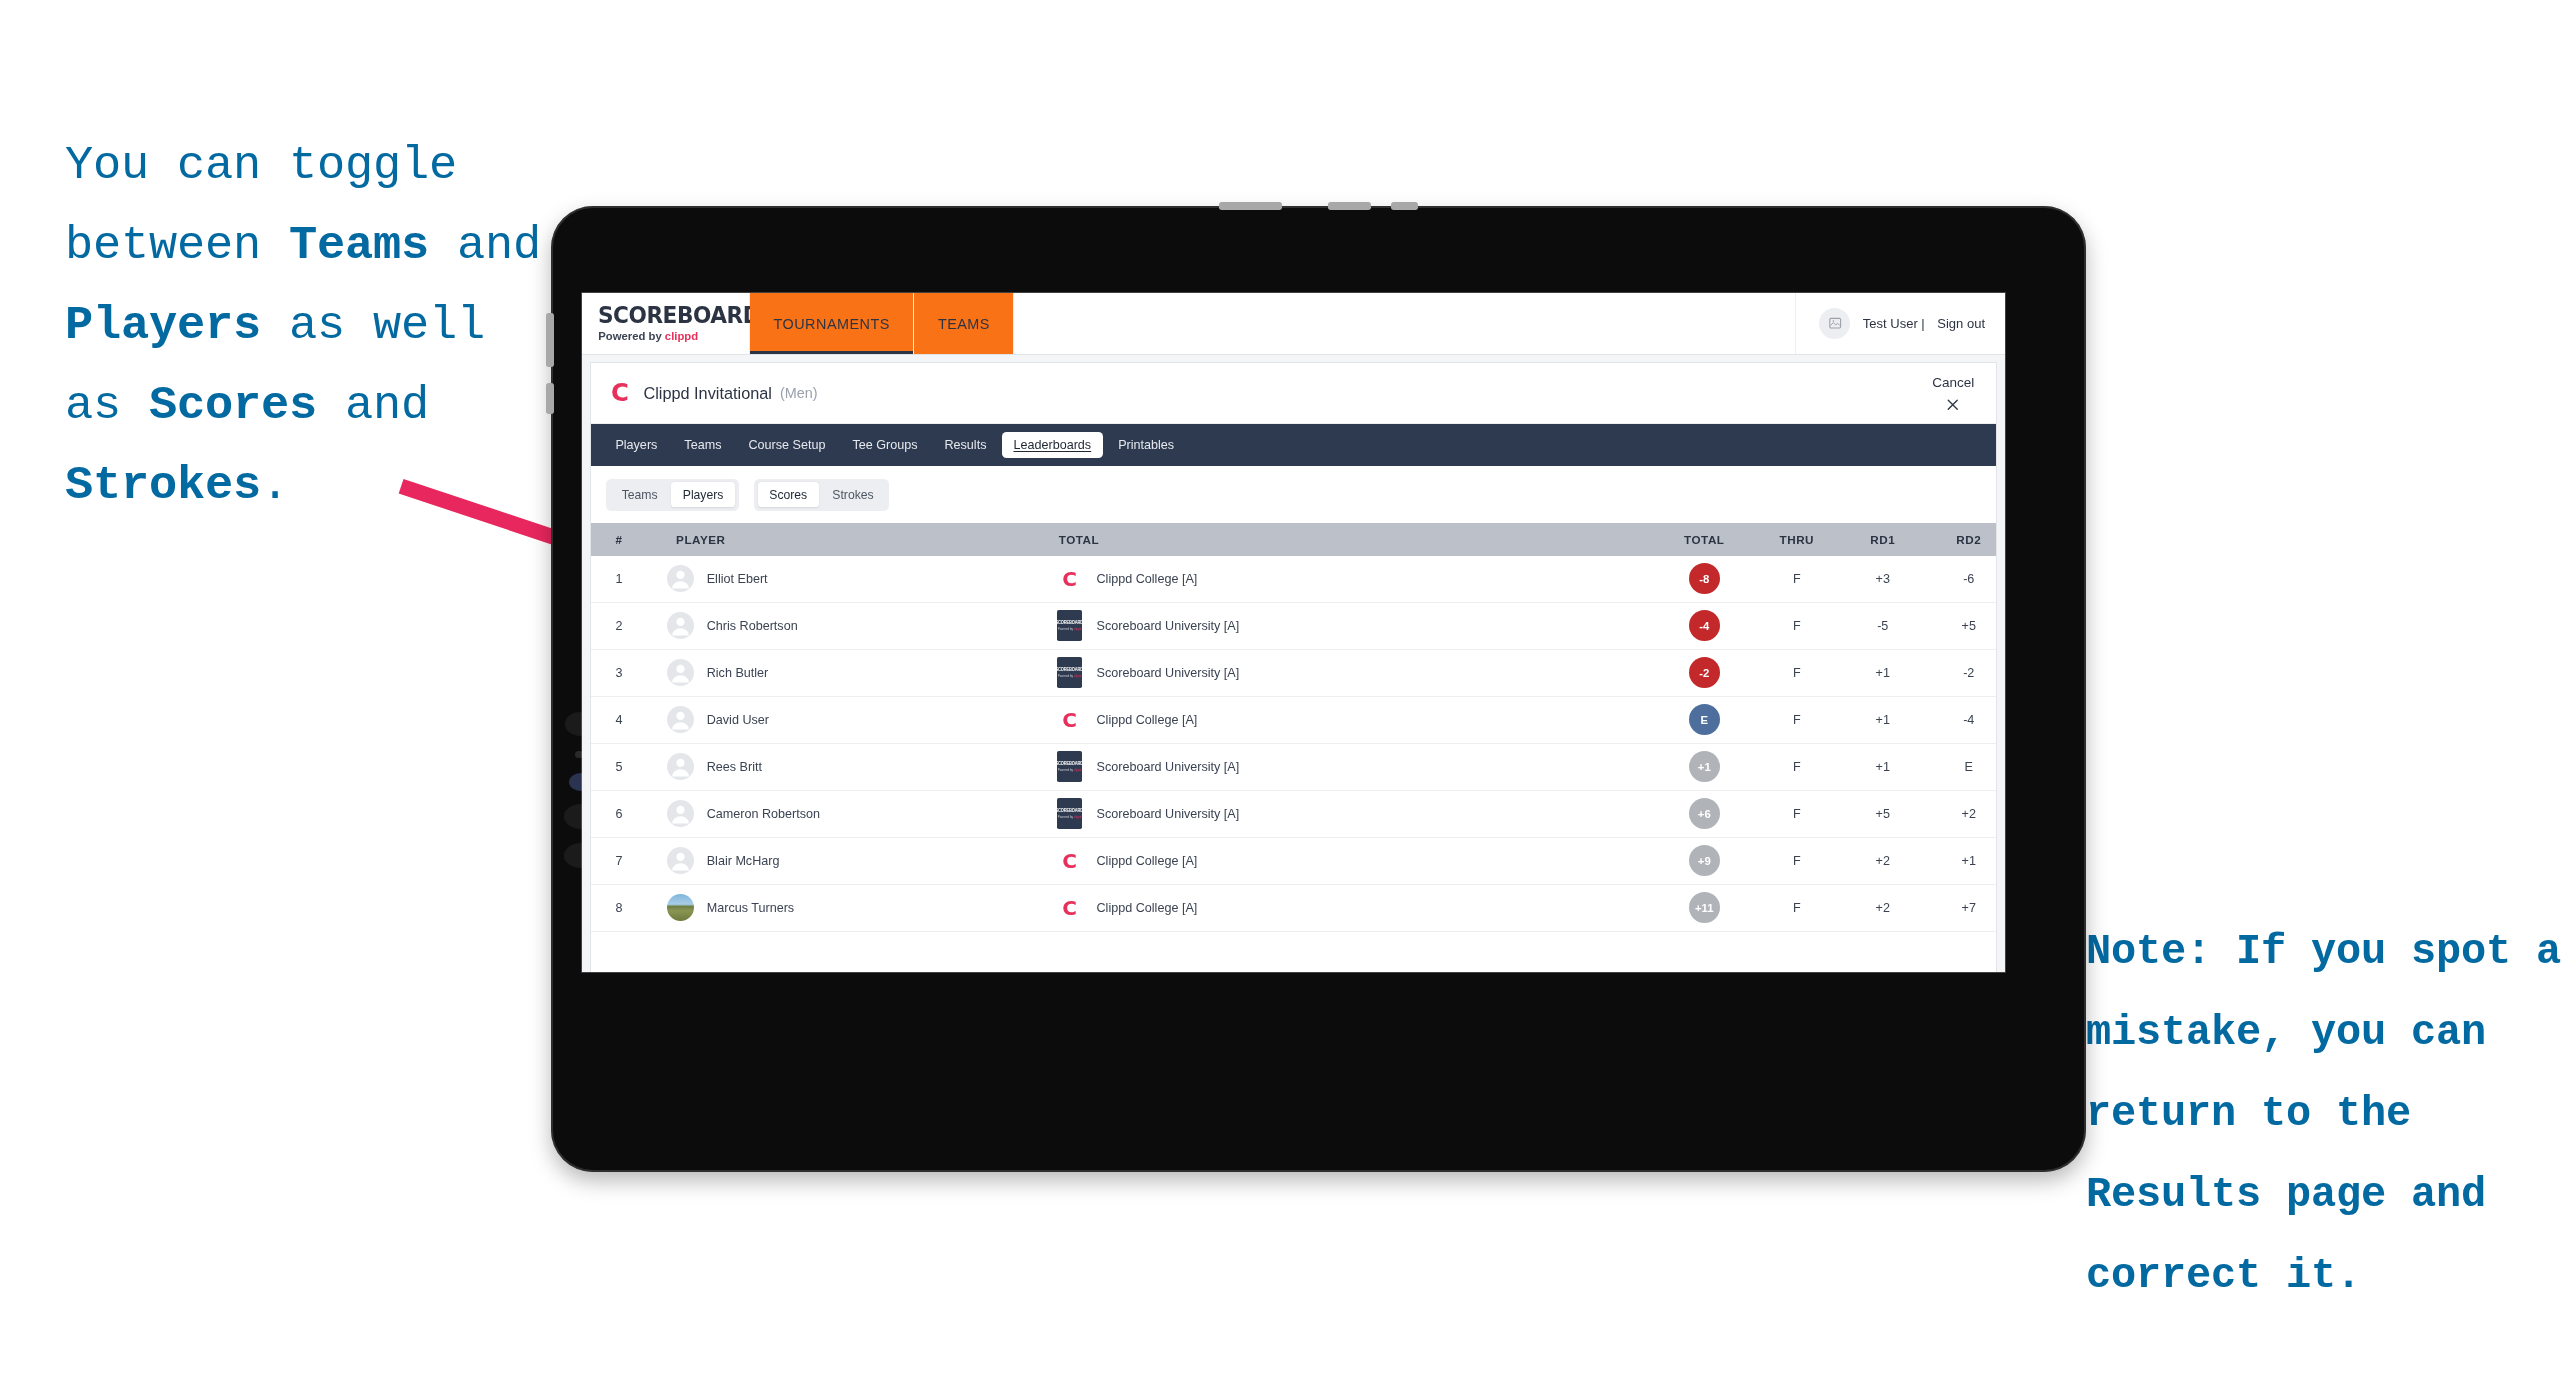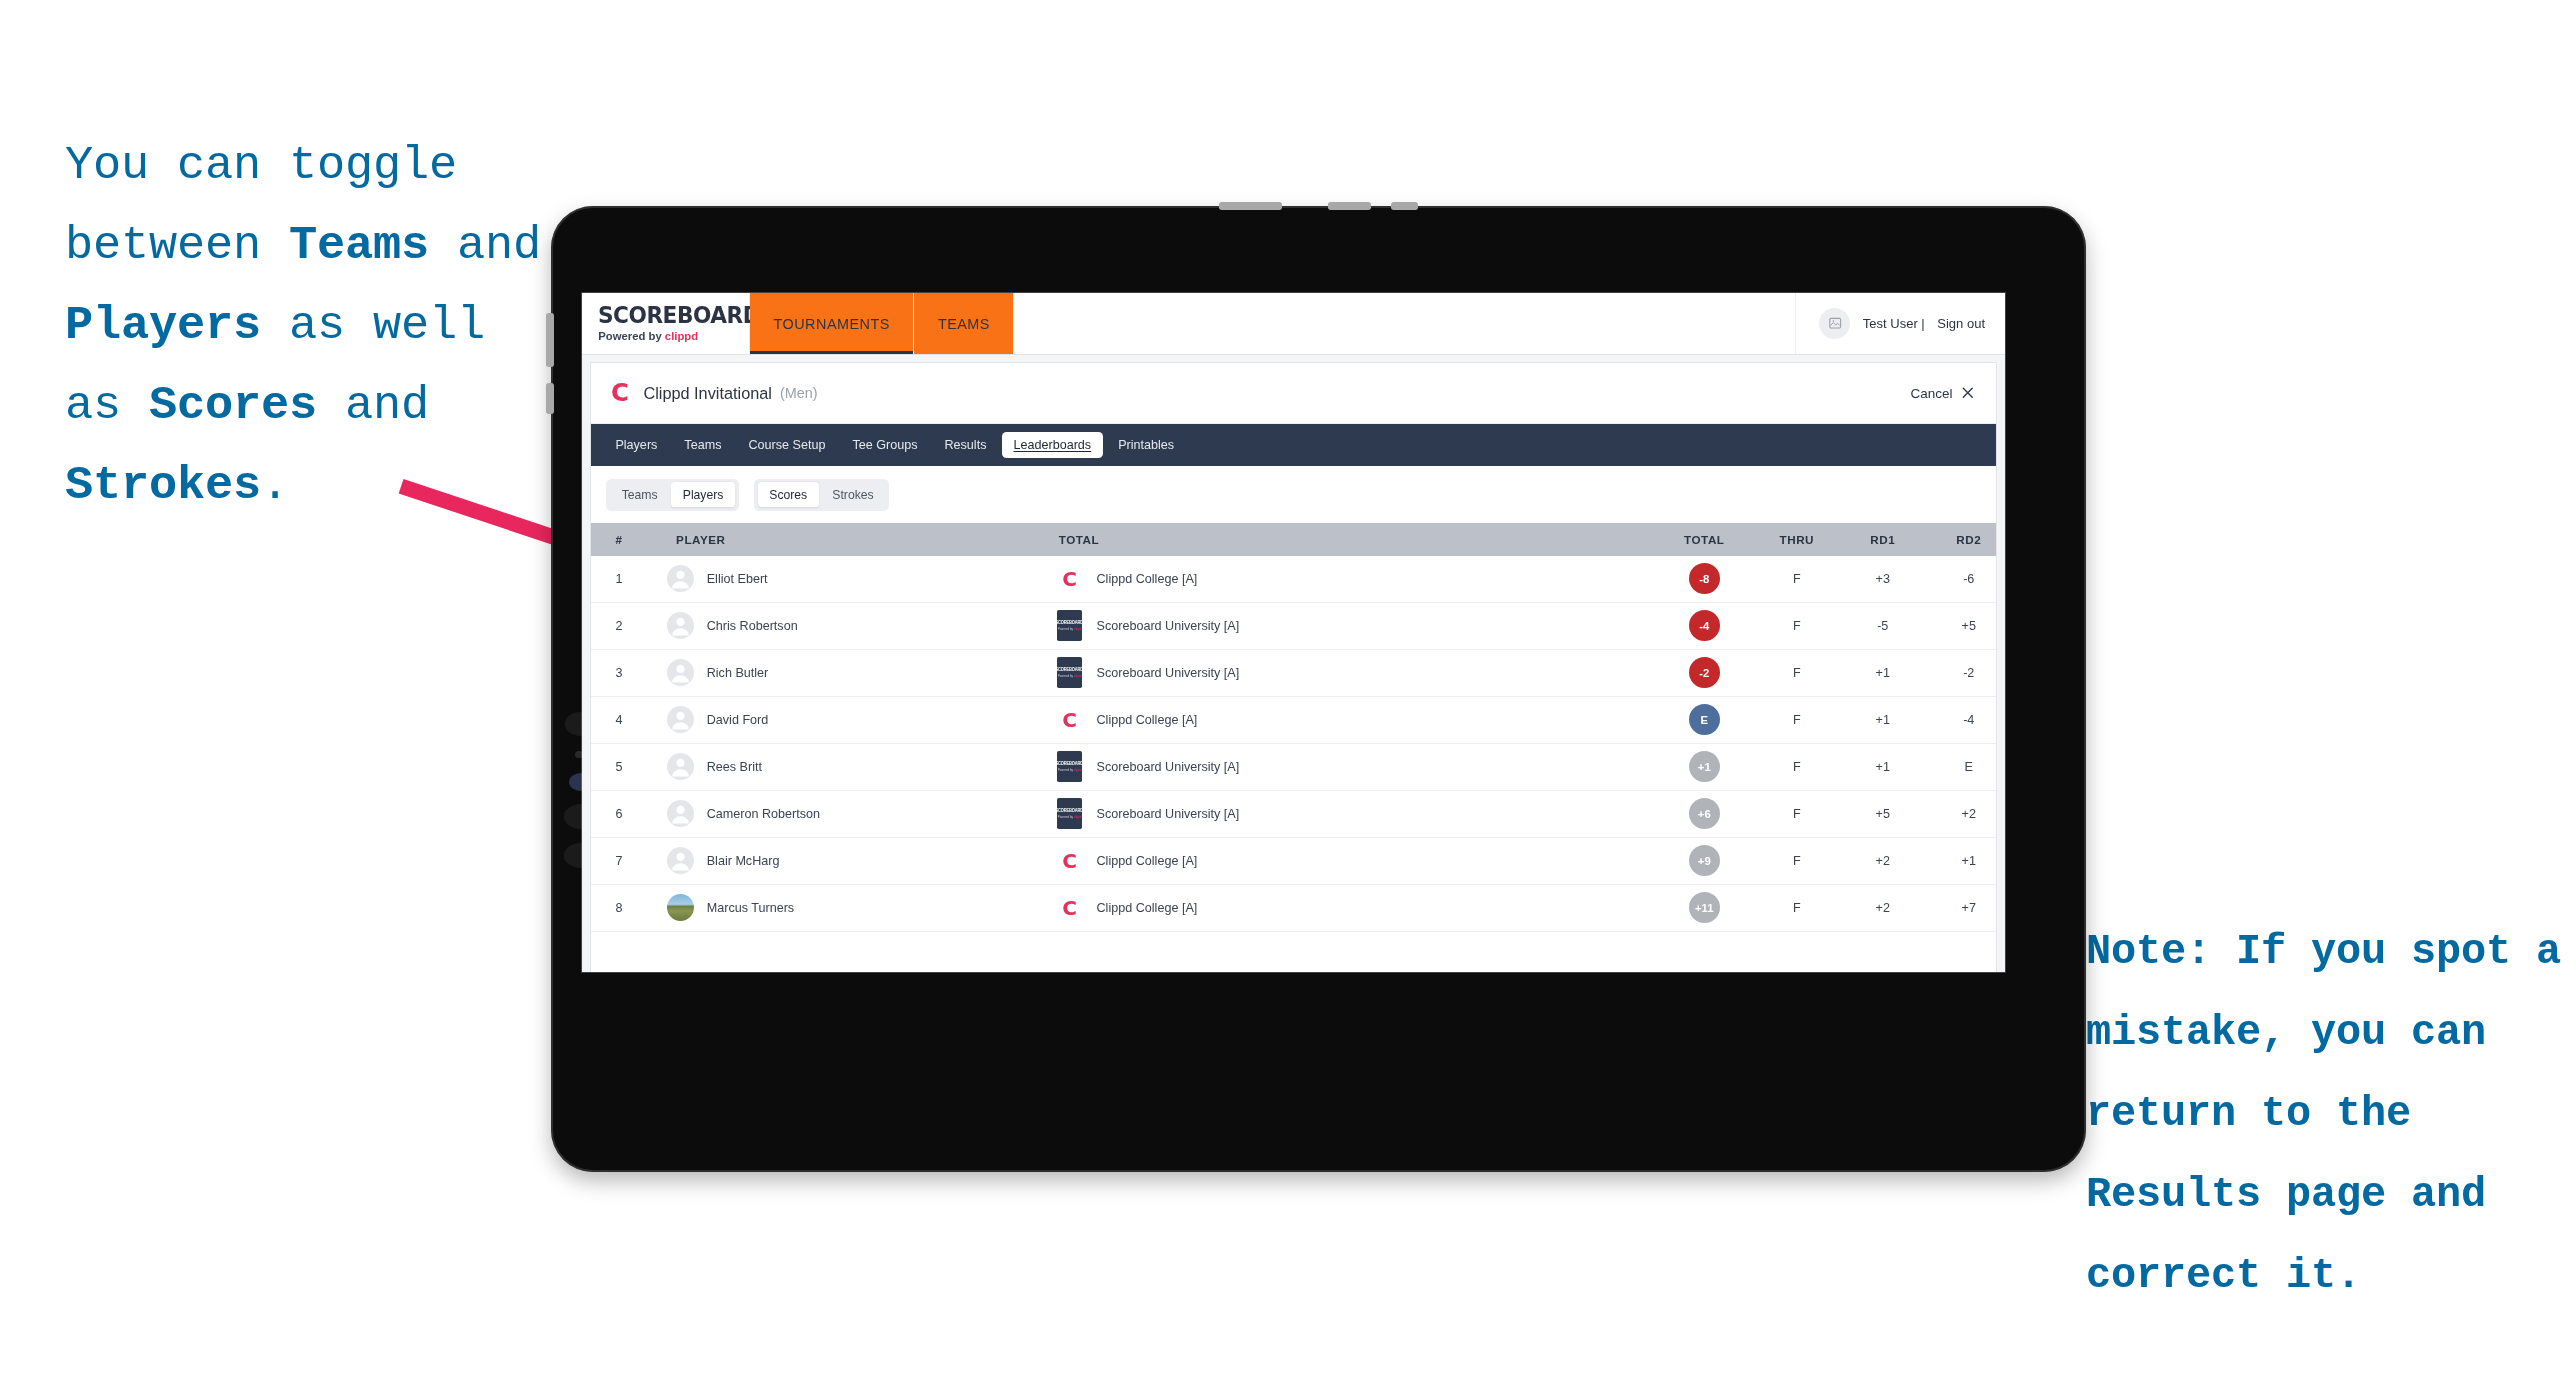--- a/index.html
+++ b/index.html
@@ -215,20 +215,21 @@
   #tourn-title { font-size: 16.3px; color: #2c3444; }
   #tourn-gender { font-size: 14.4px; color: #9aa1ac; margin-left: 8.1px; }
   #tourn-spacer { flex: 1; }
   #cancel-btn {
     display: flex;
     align-items: center;
     gap: 8.1px;
     font-size: 13.5px;
     color: #2c3444;
     cursor: pointer;
+    flex-direction: column;
   }
 
   
   #sectionnav {
     background: #2e3a4f;
     height: 42px;
     display: flex;
     align-items: center;
     padding: 0 12.6px;
     gap: 3.6px;
@@ -544,21 +545,21 @@
               <tr>
                 <td class="c-rank">4</td>
                 <td class="c-player">
                   <div class="player-cell">
                     <div class="avatar">
                       <svg width="27" height="27" viewBox="0 0 30 30">
                         <circle cx="15" cy="11" r="4.6" fill="#ffffff"></circle>
                         <path d="M5.8 26 a9.2 8 0 0 1 18.4 0 z" fill="#ffffff"></path>
                       </svg>
                     </div>
-                    <span>David Ford</span>
+                    <span>David User</span>
                   </div>
                 </td>
                 <td class="c-team">
                   <div class="team-cell">
                     <div class="team-logo-c">C</div>
                     <span>Clippd College [A]</span>
                   </div>
                 </td>
                 <td class="c-total"><span class="badge blue">E</span></td>
                 <td class="c-thru">F</td>

